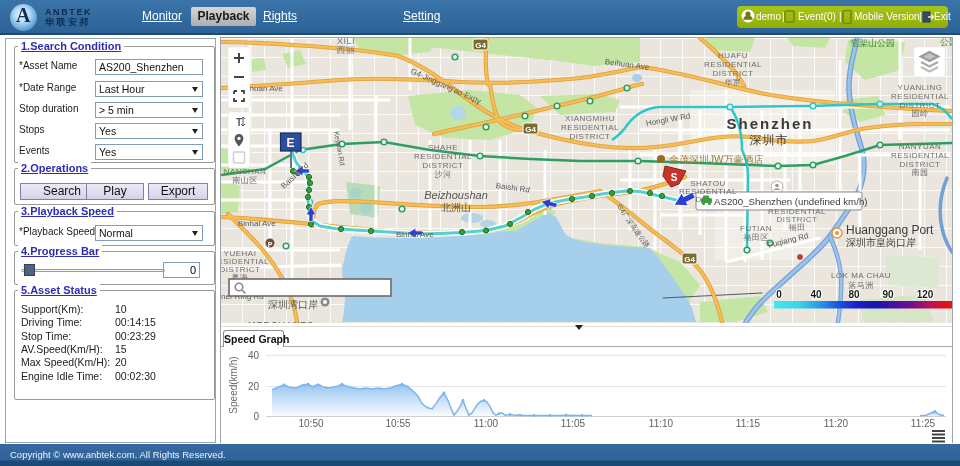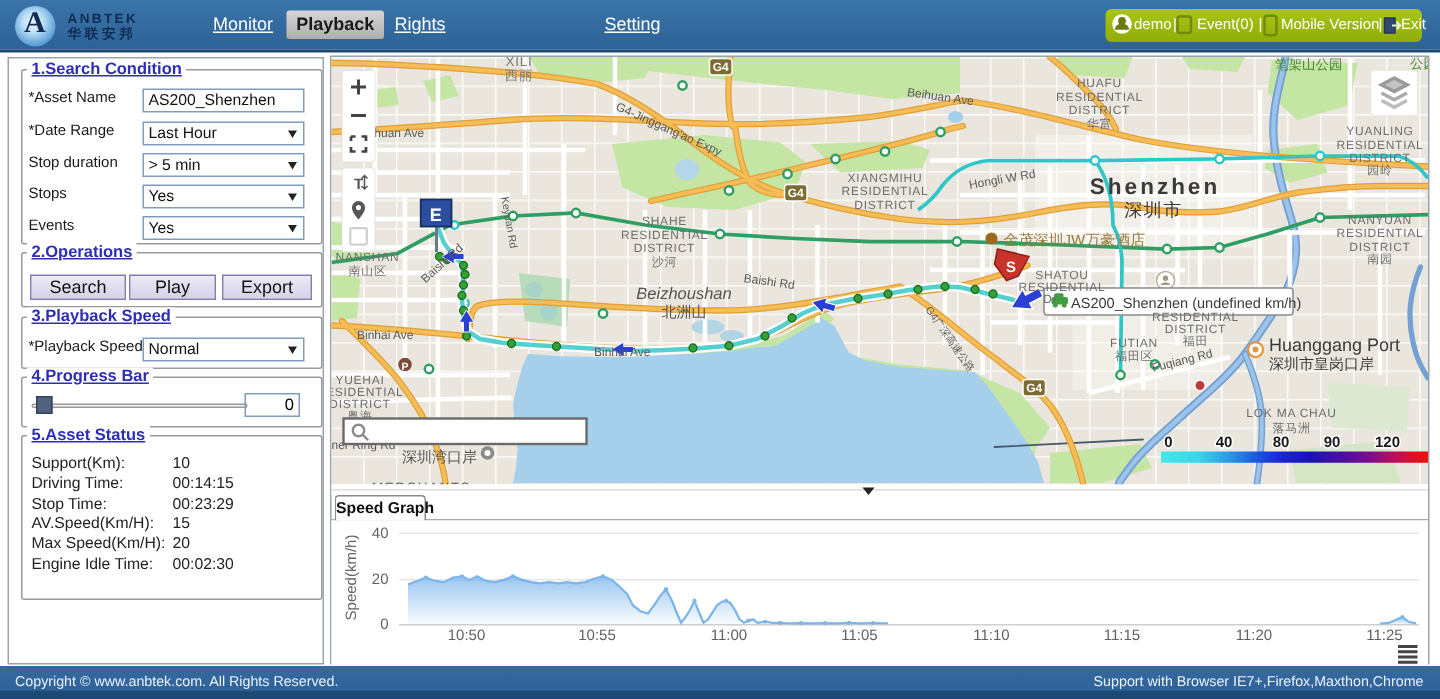--- a/index.html
+++ b/index.html
@@ -76,21 +76,21 @@
     <div class="sel" style="top:34px;">Last Hour<span class="ar"></span></div>
     <span class="lbl" style="top:56px;">Stop duration</span>
     <div class="sel" style="top:55px;">&gt; 5 min<span class="ar"></span></div>
     <span class="lbl" style="top:77px;">Stops</span>
     <div class="sel" style="top:76px;">Yes<span class="ar"></span></div>
     <span class="lbl" style="top:98px;">Events</span>
     <div class="sel" style="top:97px;">Yes<span class="ar"></span></div>
   </div>
   <div class="fs" style="top:129px;height:37px;">
     <span class="leg">2.Operations</span>
-    <div class="btn" style="left:5px;top:14px;width:64px;">Search</div>
+    <div class="btn" style="left:5px;top:14px;width:84px;">Search</div>
     <div class="btn" style="left:71px;top:14px;width:58px;">Play</div>
     <div class="btn" style="left:133px;top:14px;width:60px;">Export</div>
   </div>
   <div class="fs" style="top:172px;height:35px;">
     <span class="leg">3.Playback Speed</span>
     <span class="lbl" style="top:14px;">*Playback Speed</span>
     <div class="sel" style="top:13px;">Normal<span class="ar"></span></div>
   </div>
   <div class="fs" style="top:212px;height:34px;">
     <span class="leg">4.Progress Bar</span>
@@ -518,14 +518,13 @@
           <line x1="932" y1="433.5" x2="945" y2="433.5"></line>
     <line x1="932" y1="437" x2="945" y2="437"></line>
           <line x1="932" y1="440.5" x2="945" y2="440.5"></line>
   </g>
   </svg>
   </div>
 </div>
 
 <div id="foot">
   <span class="fl">Copyright © www.anbtek.com. All Rights Reserved.</span>
-  <span class="fr">Support with Browser IE7+,Firefox,Maxthon,Chrome</span>
 </div>
 
 </body></html>

